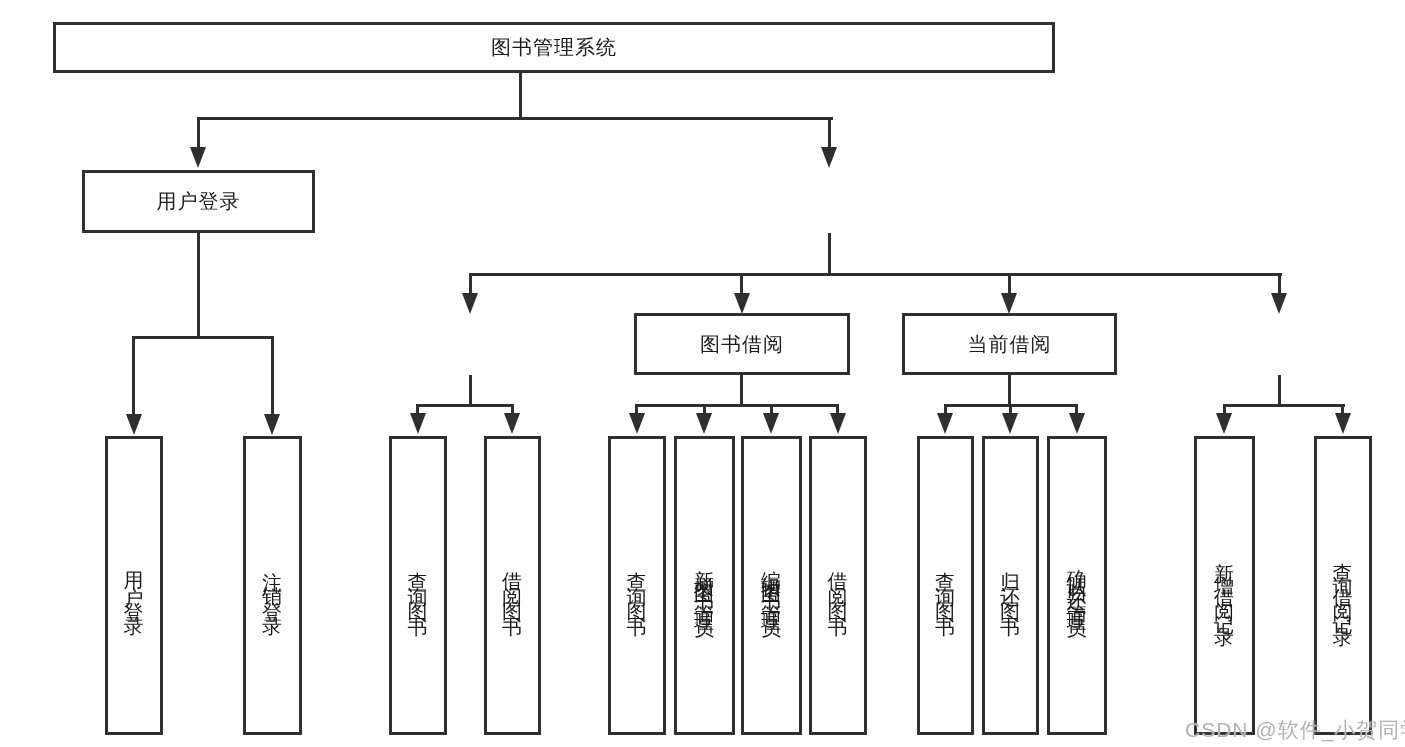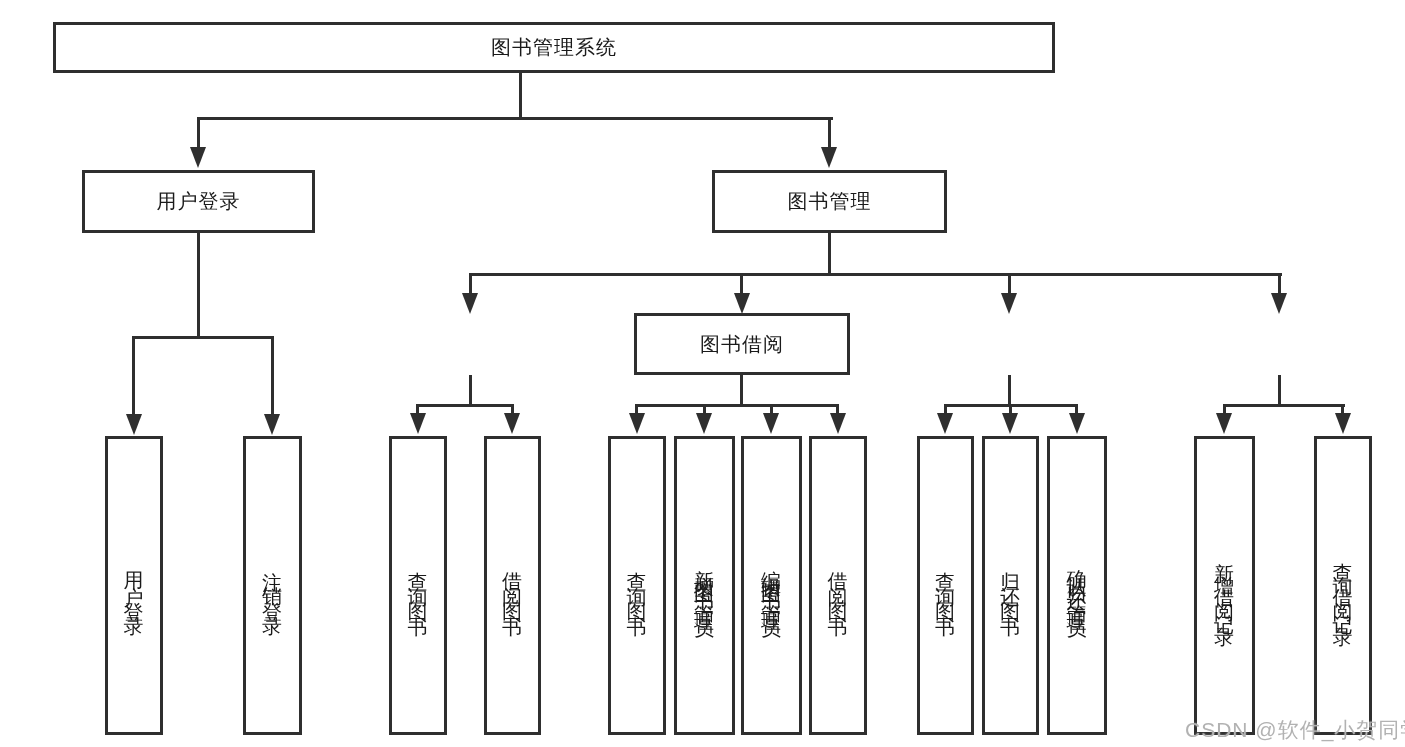--- a/index.html
+++ b/index.html
@@ -93,23 +93,20 @@
 
   <div class="vline" style="left:519px; top:68px; height:49px;"></div>
   <div class="hline" style="left:197px; top:117px; width:636px;"></div>
   <div class="vline" style="left:197px; top:117px; height:31px;"></div>
   <div class="arrowhead" style="left:190px; top:147px;"></div>
   <div class="vline" style="left:828px; top:117px; height:31px;"></div>
   <div class="arrowhead" style="left:821px; top:147px;"></div>
 
   <div class="node" style="left:82px; top:170px; width:233px; height:63px;">
     <span>用户登录</span>
-  </div>
-  <div class="node" style="left:712px; top:170px; width:235px; height:63px;">
-    <span>图书管理</span>
   </div>
 
   <div class="vline" style="left:197px; top:233px; height:103px;"></div>
   <div class="hline" style="left:134px; top:336px; width:140px;"></div>
   <div class="vline" style="left:132px; top:336px; height:78px;"></div>
   <div class="arrowhead" style="left:126px; top:414px;"></div>
   <div class="vline" style="left:271px; top:336px; height:78px;"></div>
   <div class="arrowhead" style="left:264px; top:414px;"></div>
 
   <div class="vline" style="left:828px; top:233px; height:40px;"></div>
@@ -119,20 +116,23 @@
   <div class="vline" style="left:740px; top:273px; height:20px;"></div>
   <div class="arrowhead" style="left:734px; top:293px;"></div>
   <div class="vline" style="left:1008px; top:273px; height:20px;"></div>
   <div class="arrowhead" style="left:1001px; top:293px;"></div>
   <div class="vline" style="left:1278px; top:273px; height:20px;"></div>
   <div class="arrowhead" style="left:1271px; top:293px;"></div>
 
   <div class="node" style="left:634px; top:313px; width:216px; height:62px;font-family:Liberation Mono, monospace;">
     <span>图书借阅</span>
   </div>
+  <div class="node" style="left:902px; top:313px; width:215px; height:62px;">
+    <span>当前借阅</span>
+  </div>
 
   <div class="vline" style="left:469px; top:375px; height:29px;"></div>
   <div class="hline" style="left:418px; top:404px; width:95px;"></div>
   <div class="vline" style="left:416px; top:404px; height:10px;"></div>
   <div class="arrowhead" style="left:410px; top:413px;"></div>
   <div class="vline" style="left:511px; top:404px; height:10px;"></div>
   <div class="arrowhead" style="left:504px; top:413px;"></div>
 
   <div class="vline" style="left:740px; top:375px; height:29px;"></div>
   <div class="hline" style="left:637px; top:404px; width:202px;"></div>

